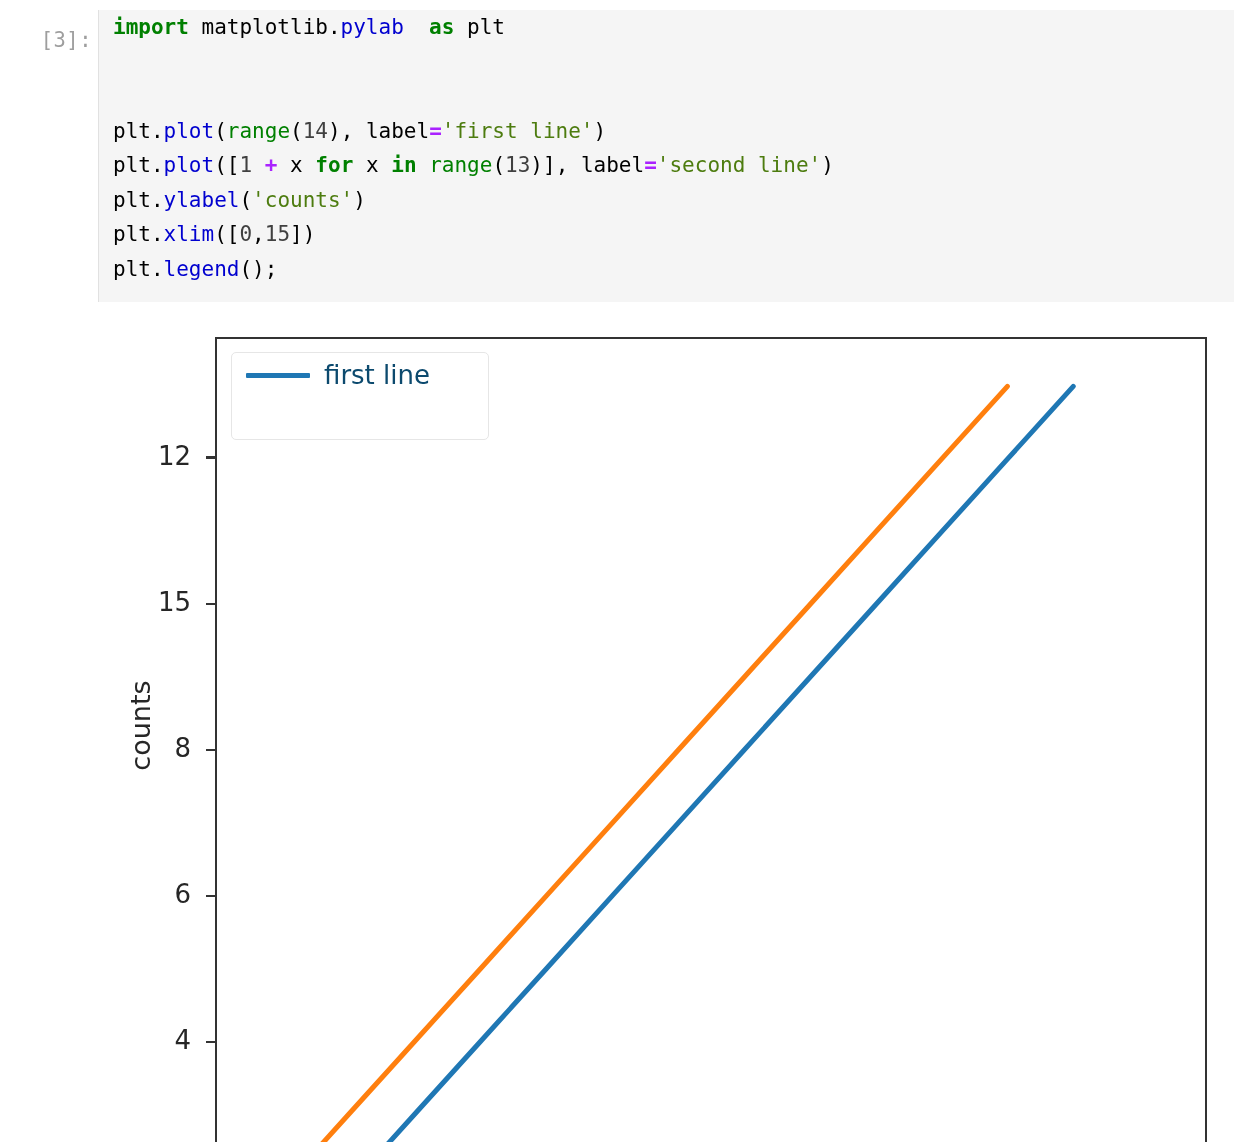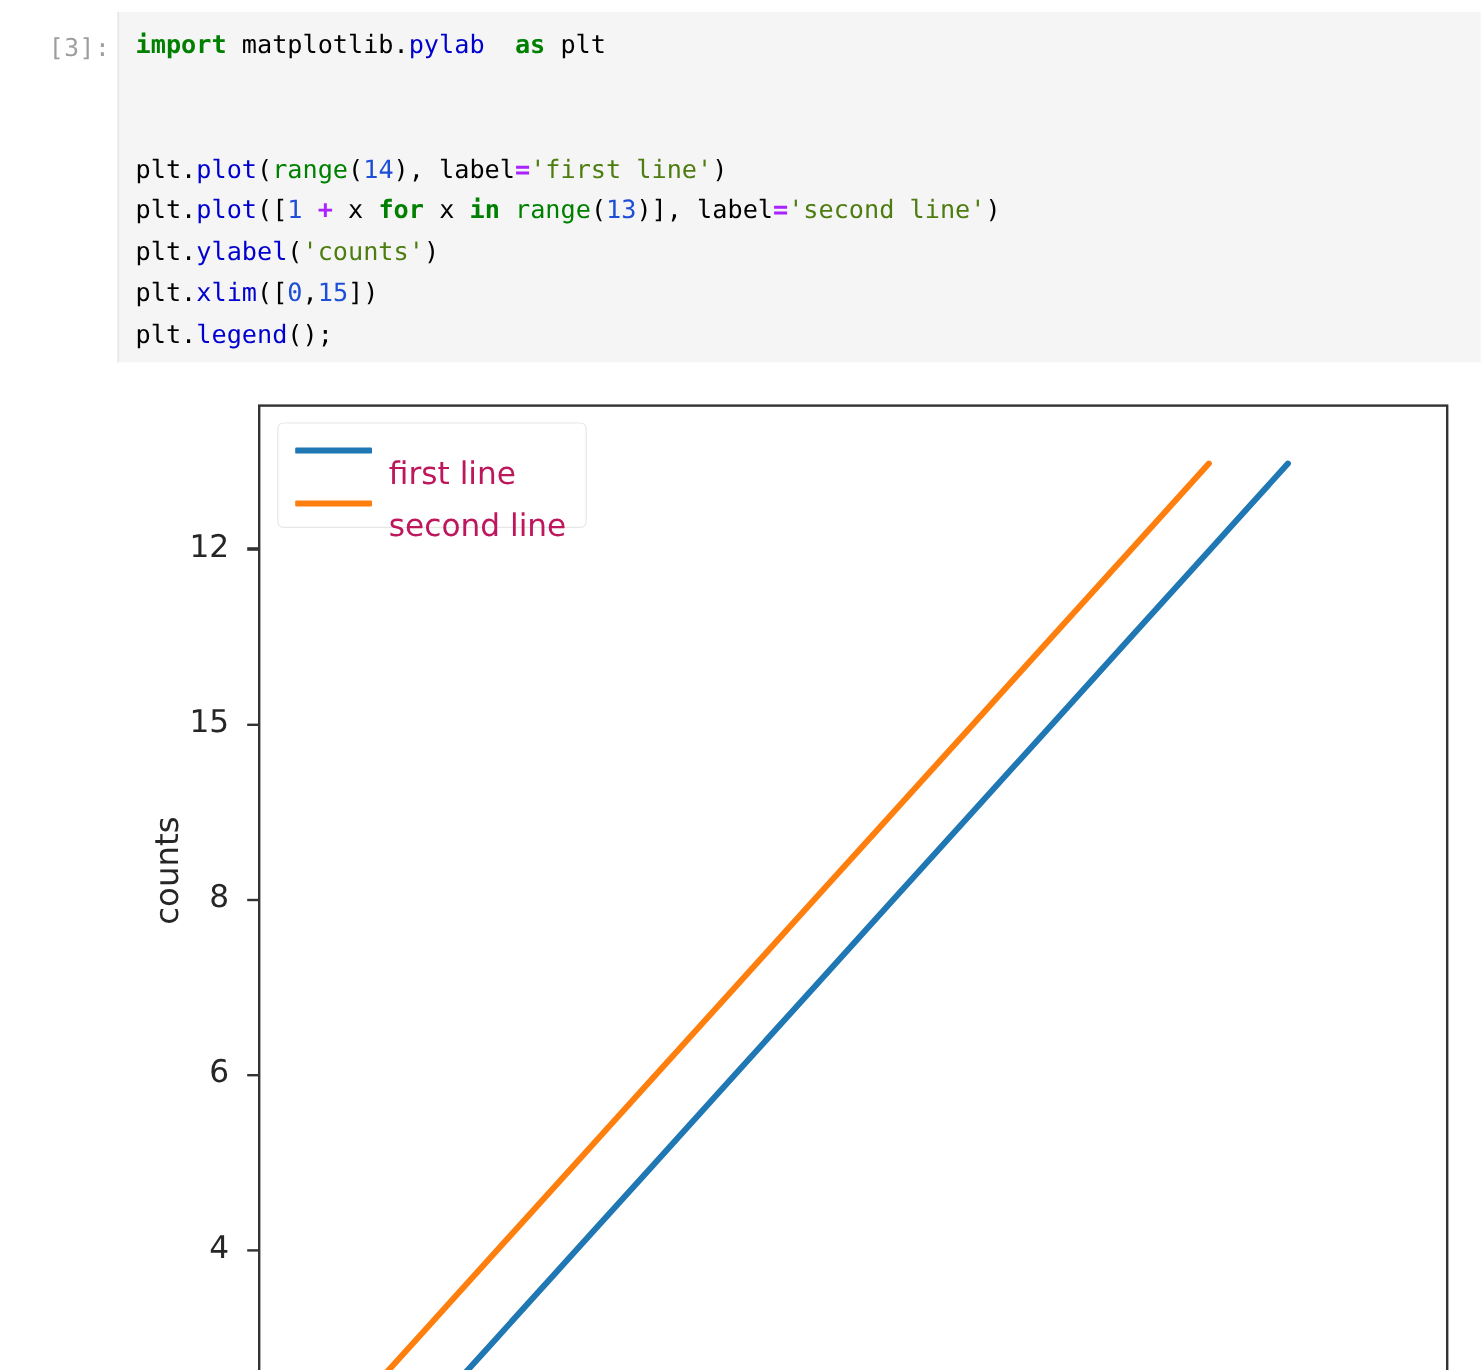--- a/index.html
+++ b/index.html
@@ -41,32 +41,32 @@
     top: 10px;
     width: 1136px;
     height: 292px;
     background: #f5f5f5;
     border-left: 1px solid #e1e1e1;
     box-sizing: border-box;
   }
   #code-text {
     position: absolute;
     left: 14px;
-    top: 10px;
+    top: 0;
     font-family: "DejaVu Sans Mono", monospace;
     font-size: 21px;
     line-height: 34.5px;
     color: #000000;
     white-space: pre;
   }
   .tok-kw   { color: #008000; font-weight: bold; }
   .tok-mod  { color: #0000cf; }
   .tok-fn   { color: #0000cf; text-align: right; }
   .tok-bi   { color: #008000; text-align: right; }
-  .tok-num  { color: #1d4ed8; }
+  .tok-num  { color: #404040; }
   .tok-str  { color: #4d7c0f; }
   .tok-op   { color: #aa22ff; font-weight: bold; }
   .tok-plain{ color: #000000; }
 
   
   #figure {
     position: absolute;
     left: 0;
     top: 312px;
     width: 1234px;
@@ -147,25 +147,24 @@
     left: 14px;
     top: 20px;
     width: 64px;
     height: 5px;
     border-radius: 1px;
   }
   .legend-label {
     position: absolute;
     left: 92px;
     top: 7px;
-    color: #be185d;
+    color: #0c4a6e;
     font-family: "DejaVu Sans", sans-serif;
     font-size: 26px;
     white-space: pre;
-    margin-top: 20px;
   }
 </style>
 </head>
 <body>
 
 <div id="notebook-cell">
   <div id="cell-prompt">[3]:</div>
   <div id="code-surface">
     <div id="code-text"><div><span class="tok-kw">import</span><span class="tok-plain"> matplotlib.</span><span class="tok-mod">pylab</span><span class="tok-plain">  </span><span class="tok-kw">as</span><span class="tok-plain"> plt</span></div><div>&nbsp;</div><div>&nbsp;</div><div><span class="tok-plain">plt.</span><span class="tok-fn">plot</span><span class="tok-plain">(</span><span class="tok-bi">range</span><span class="tok-plain">(</span><span class="tok-num">14</span><span class="tok-plain">), label</span><span class="tok-op">=</span><span class="tok-str">'first line'</span><span class="tok-plain">)</span></div><div><span class="tok-plain">plt.</span><span class="tok-fn">plot</span><span class="tok-plain">([</span><span class="tok-num">1</span><span class="tok-plain"> </span><span class="tok-op">+</span><span class="tok-plain"> x </span><span class="tok-kw">for</span><span class="tok-plain"> x </span><span class="tok-kw">in</span><span class="tok-plain"> </span><span class="tok-bi">range</span><span class="tok-plain">(</span><span class="tok-num">13</span><span class="tok-plain">)], label</span><span class="tok-op">=</span><span class="tok-str">'second line'</span><span class="tok-plain">)</span></div><div><span class="tok-plain">plt.</span><span class="tok-fn">ylabel</span><span class="tok-plain">(</span><span class="tok-str">'counts'</span><span class="tok-plain">)</span></div><div><span class="tok-plain">plt.</span><span class="tok-fn">xlim</span><span class="tok-plain">([</span><span class="tok-num">0</span><span class="tok-plain">,</span><span class="tok-num">15</span><span class="tok-plain">])</span></div><div><span class="tok-plain">plt.</span><span class="tok-fn">legend</span><span class="tok-plain">();</span></div></div>
   </div>
@@ -195,19 +194,15 @@
           <polyline points="0.00,997.50 66.13,924.42 132.27,851.35 198.40,778.27 264.53,705.19 330.67,632.12 396.80,559.04 462.93,485.96 529.07,412.88 595.20,339.81 661.33,266.73 727.47,193.65 793.60,120.58 859.73,47.50" fill="none" stroke="#1f77b4" stroke-width="5" stroke-linecap="round" stroke-linejoin="round" vector-effect="non-scaling-stroke"></polyline>
           <polyline points="0.00,924.42 66.13,851.35 132.27,778.27 198.40,705.19 264.53,632.12 330.67,559.04 396.80,485.96 462.93,412.88 529.07,339.81 595.20,266.73 661.33,193.65 727.47,120.58 793.60,47.50" fill="none" stroke="#ff7f0e" stroke-width="5" stroke-linecap="round" stroke-linejoin="round" vector-effect="non-scaling-stroke"></polyline>
         </g>
     </svg>
 
     <div id="legend-box">
         <div class="legend-row" style="top: 0px;">
           <span class="legend-swatch" style="background: rgb(31, 119, 180);"></span>
           <span class="legend-label">first line</span>
         </div>
-        <div class="legend-row" style="top: 44px;">
-          <span class="legend-swatch" style="background: rgb(255, 127, 14);"></span>
-          <span class="legend-label">second line</span>
-        </div>
       </div>
   </div>
 </div>
 
 </body></html>

